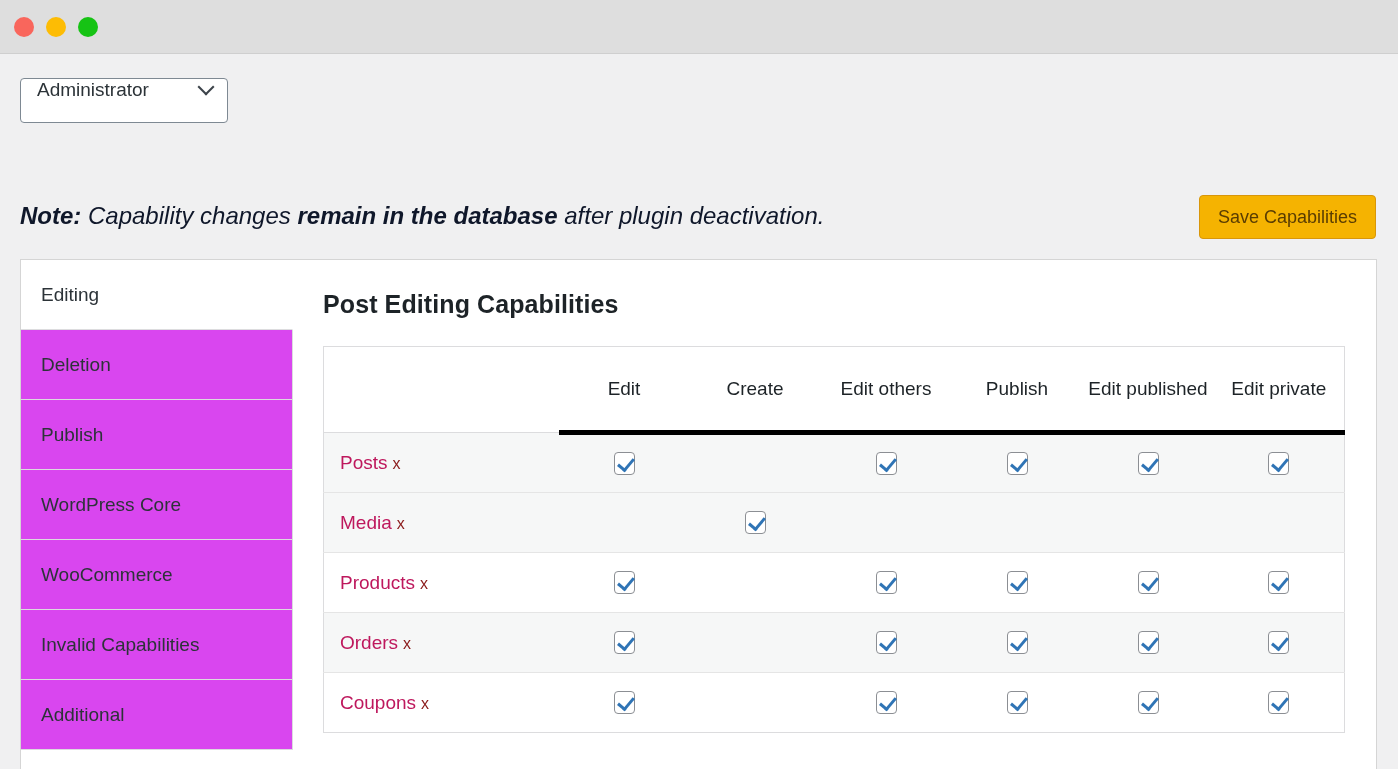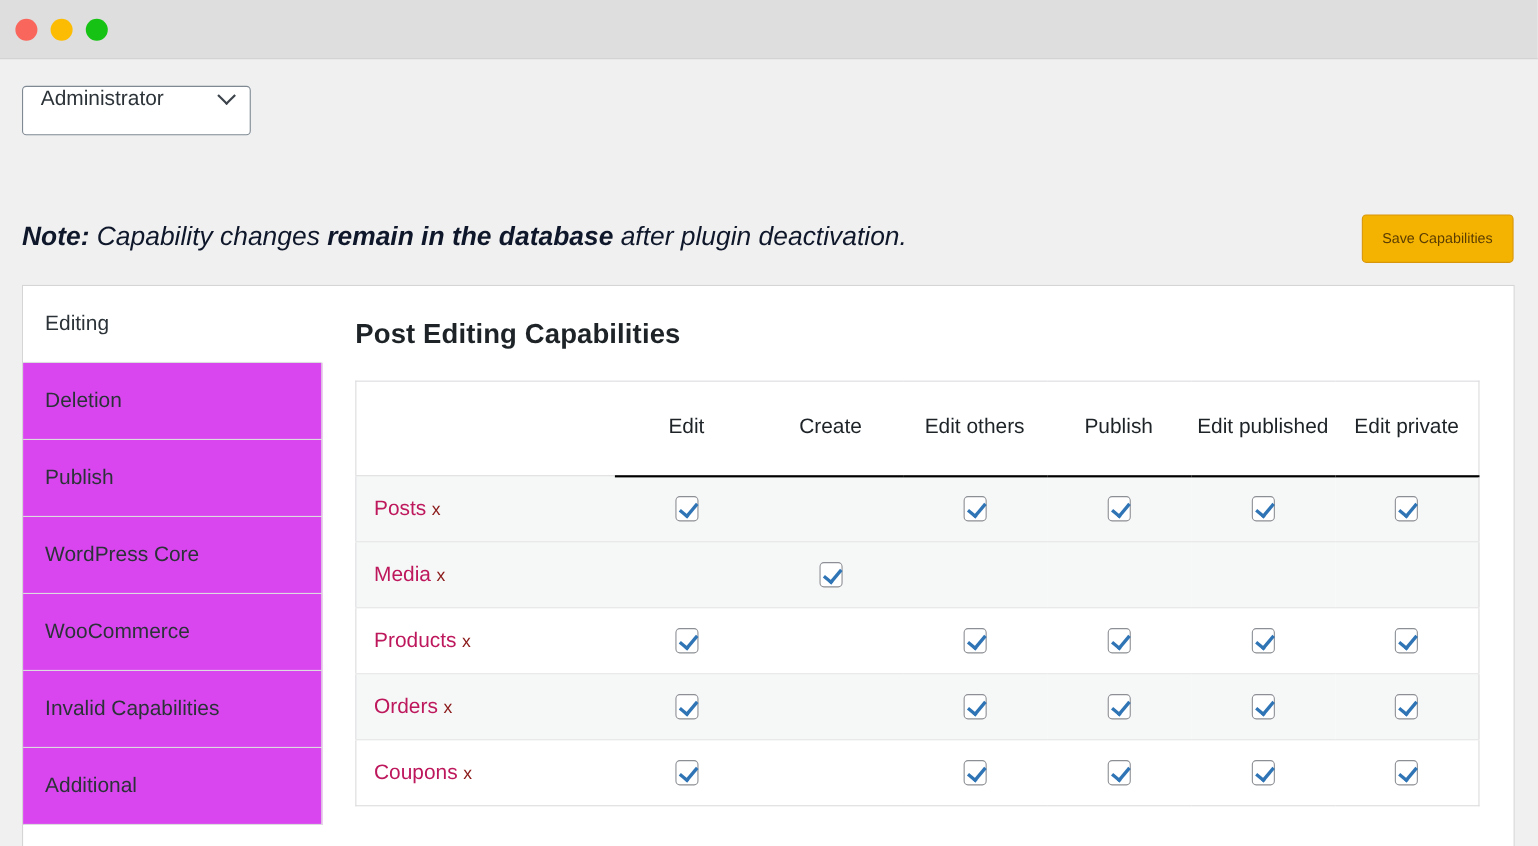--- a/index.html
+++ b/index.html
@@ -87,21 +87,21 @@
   
   #save-capabilities-button {
     position: absolute;
     right: 22px; top: 141px;
     height: 44px;
     padding: 0 18px;
     background: #f5b301;
     border: 1px solid #d8960a;
     border-radius: 4px;
     color: #5a3d02;
-    font-size: 13px;
+    font-size: 18px;
     line-height: 42px;
     cursor: pointer;
     white-space: nowrap;
   }
 
   
   #main-panel {
     position: absolute;
     left: 20px; top: 205px;
     width: 1357px;
@@ -163,21 +163,21 @@
   #capabilities-table col.c-name  { width: 235px; }
   #capabilities-table col.c-col   { width: 131px; }
 
   #capabilities-table thead th {
     height: 86px;
     font-size: 19px;
     font-weight: normal;
     color: #1d2327;
     text-align: center;
     vertical-align: middle;
-    border-bottom: 2px solid #000000;
+    border-bottom: 5px solid #000000;
     padding: 0 4px;
     line-height: 1.45;
   }
   #capabilities-table thead th.head-name { border-bottom: 1px solid #dcdcde; }
 
   #capabilities-table tbody tr { height: 60px; }
   #capabilities-table tbody tr.odd  { background: #f6f7f7; }
   #capabilities-table tbody tr.even { background: #ffffff; }
   #capabilities-table tbody td {
     border-bottom: 1px solid #e5e5e5;

